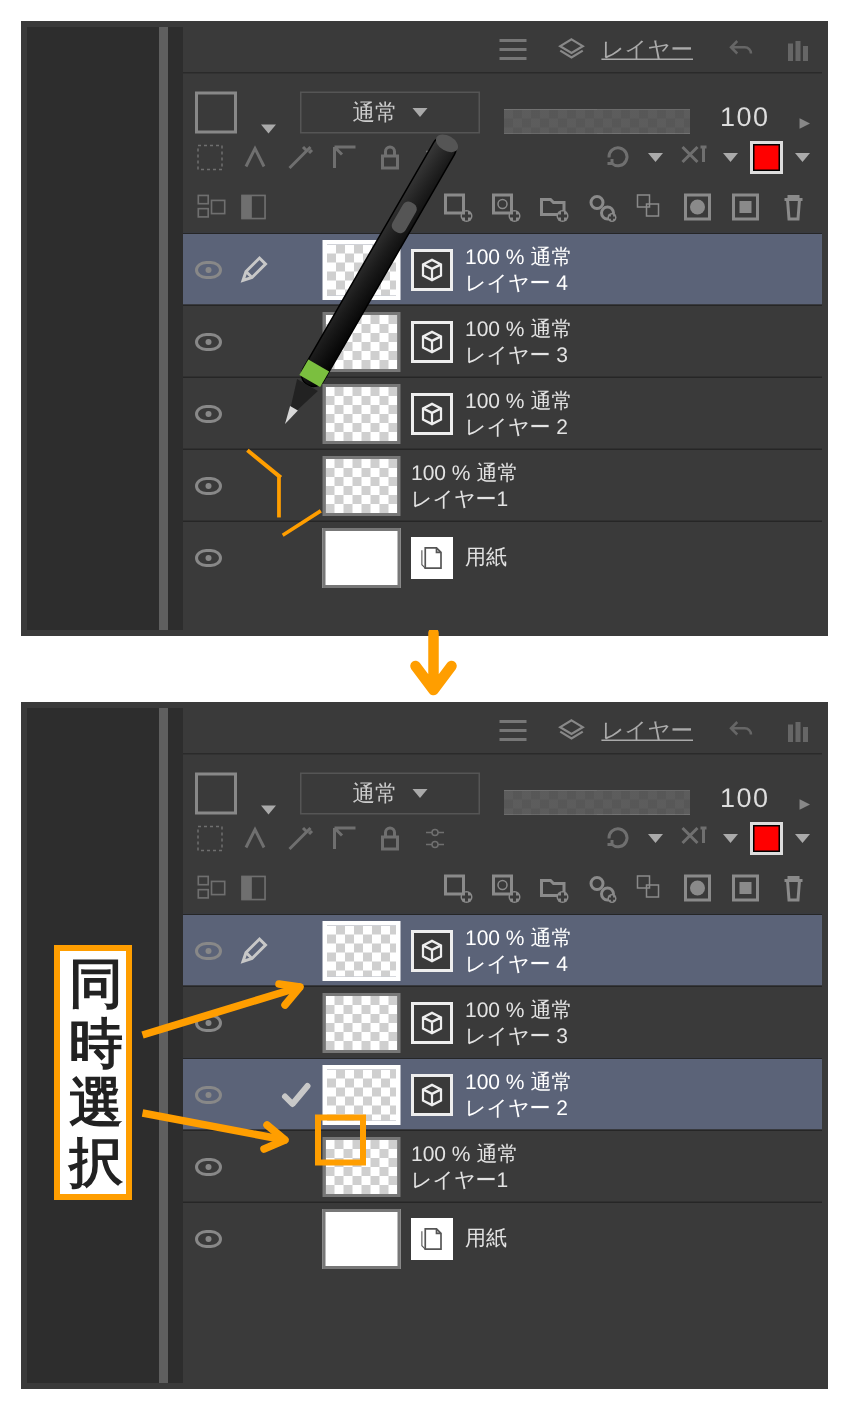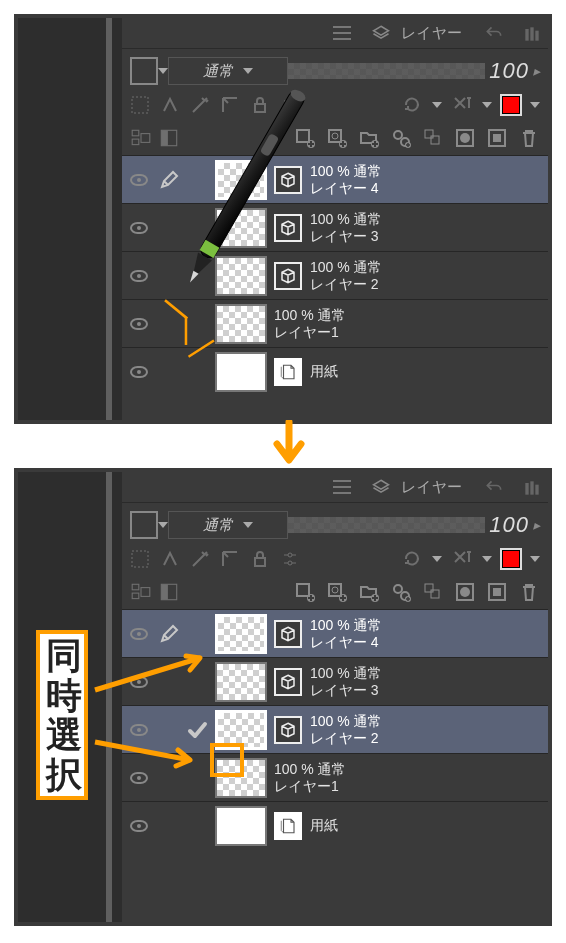--- a/index.html
+++ b/index.html
@@ -53,27 +53,27 @@
     width: 18px; height: 14px;
     display: flex; flex-direction: column; justify-content: space-between;
     margin-left: auto;
     margin-right: 10px;
   }
   .hamburger div { height: 2px; background: #777; }
   .icon-stack {
     width: 20px; height: 18px; position: relative;
   }
   .icon-stack svg { width: 100%; height: 100%; }
-  .hdr-title { color: #aaa; font-size: 15px; }
+  .hdr-title { color: #aaa; font-size: 15px; text-decoration: underline; }
   .hdr-icons { display:flex; gap:18px; margin-left:12px; }
   .hdr-icons .ic { width:20px; height:18px; color:#666; }
   .divider { height:1px; background:#2a2a2a; margin:0 0 4px 0; }
 
   .row-blend {
-    display:flex; align-items:center; height:36px; padding:0 8px; gap:0;font-style:italic;
+    display:flex; align-items:flex-end; height:36px; padding:0 8px; gap:16px;
   }
   .square-swatch {
     width:28px; height:28px; border:2px solid #888; background:#3a3a3a;
   }
   .chev-down {
     width:0;height:0;border-left:5px solid transparent;border-right:5px solid transparent;border-top:6px solid #aaa;
   }
   .blend-select {
     flex: 0 0 120px;
     height:28px; border:1px solid #555; display:flex; align-items:center; justify-content:center; gap:10px;
@@ -89,21 +89,21 @@
   }
   .opacity-slider::before{
     content:""; position:absolute; inset:0;
     background: repeating-conic-gradient(#9a9a9a 0 25%, #cfcfcf 0 50%) 0 0/12px 12px;
     mask: linear-gradient(90deg, #000 0%, #000 100%);
   }
   .opacity-slider .fill{
     position:absolute; left:0; top:0; bottom:0; width:100%;
     background: linear-gradient(90deg, rgba(80,80,80,0.9), rgba(80,80,80,0.9));
   }
-  .opacity-val { color:#ddd; font-size:22px; letter-spacing:1px; padding:0 4px; }
+  .opacity-val { color:#ddd; font-size:18px; letter-spacing:1px; padding:0 4px; }
   .chev-right { color:#888; }
 
   .tool-row {
     display:flex; align-items:center; height:32px; padding:0 8px; gap:10px;
     color:#6f6f6f;
   }
   .tool-row .ic { width:20px; height:20px; display:flex; align-items:center; justify-content:center; }
   .tool-row .spacer { flex:1; }
   .color-swatch {
     width:18px; height:18px; background:#ff0000; border:1px solid #000; box-shadow:0 0 0 2px #ddd;

